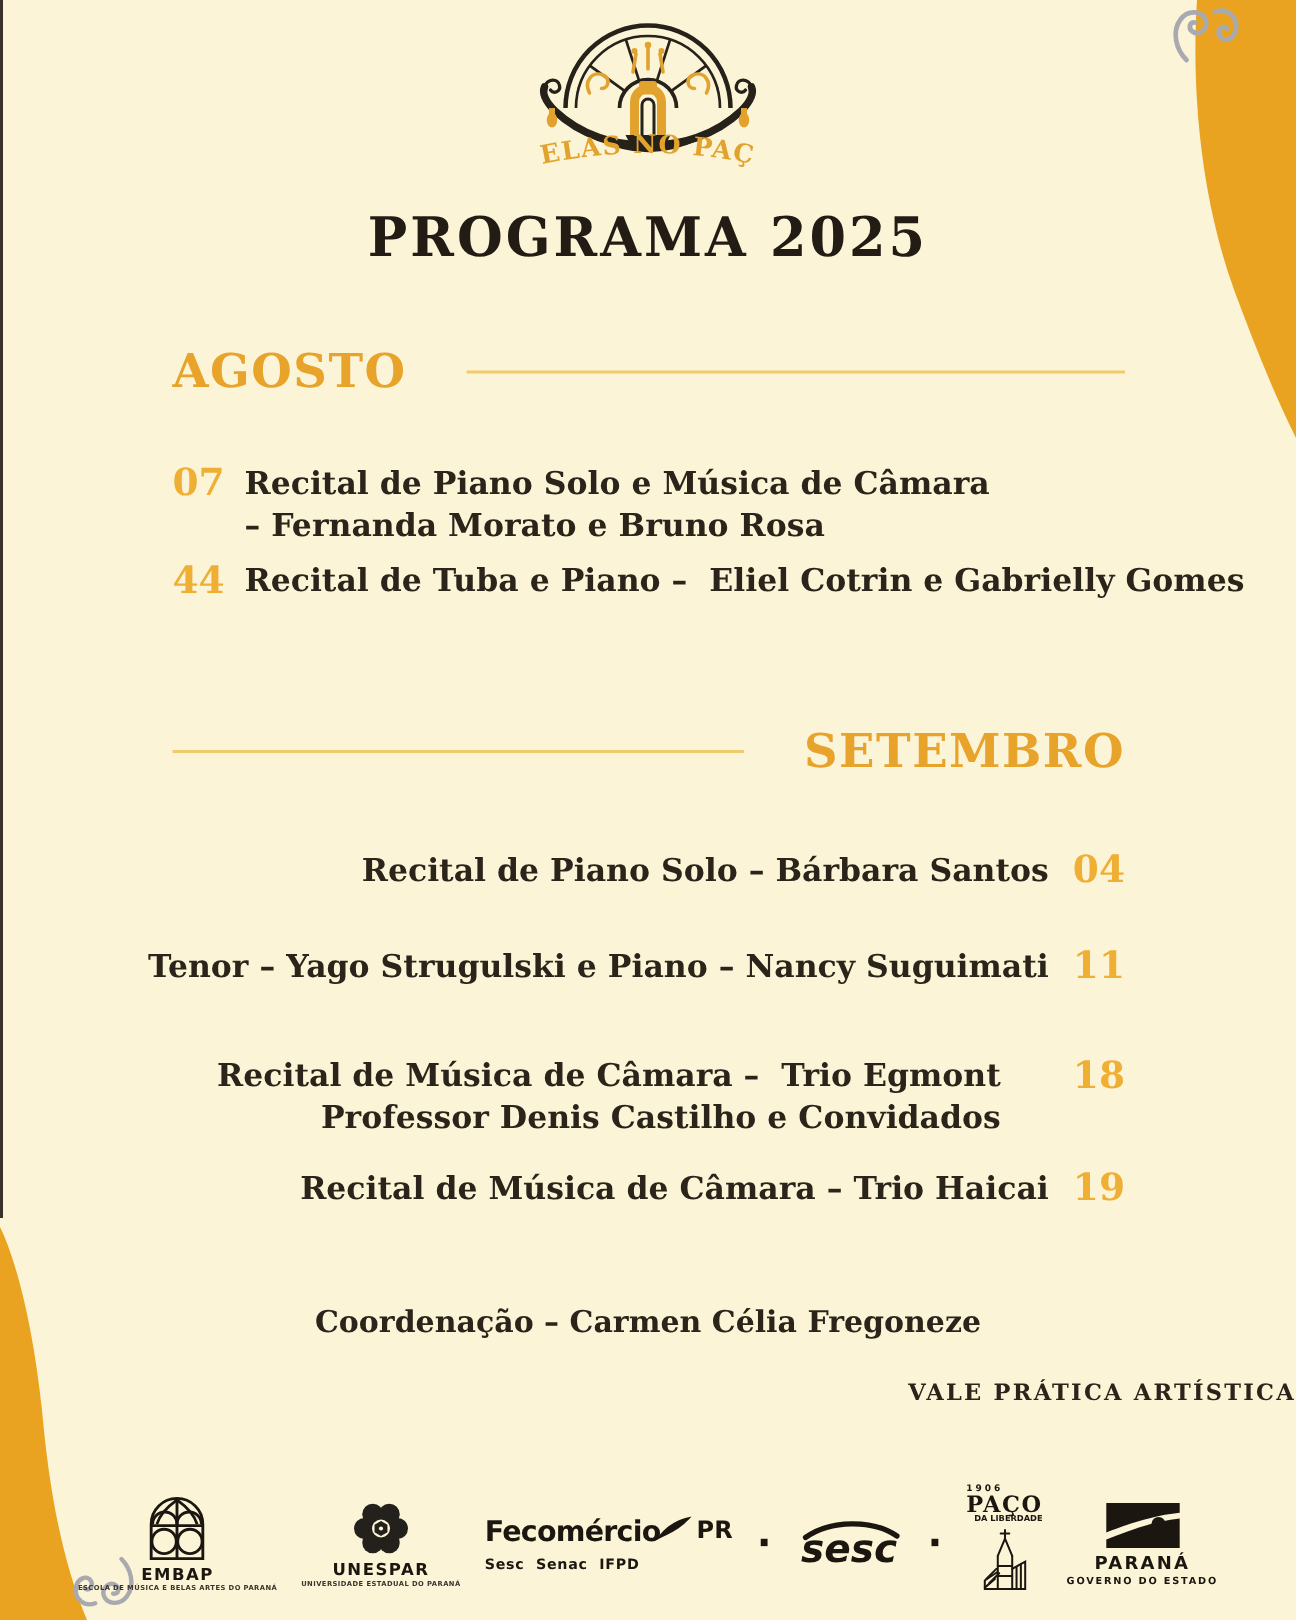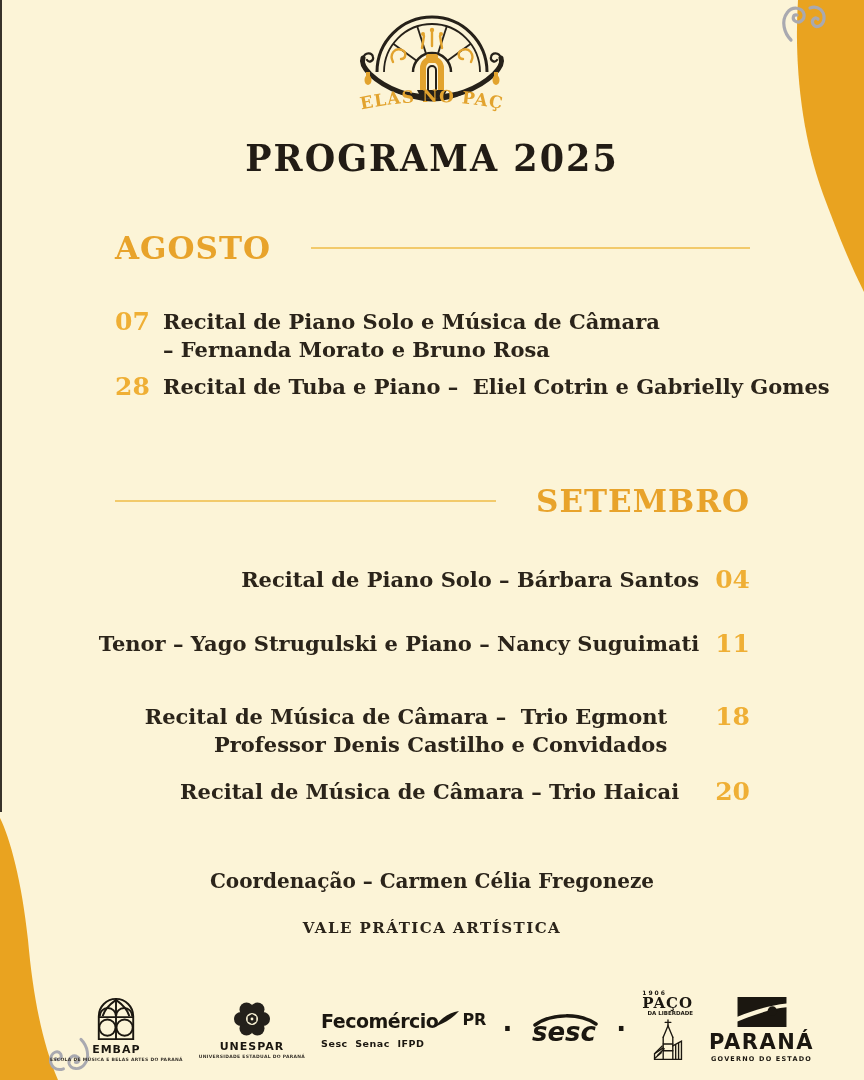--- a/index.html
+++ b/index.html
@@ -27,41 +27,41 @@
   .event.left{left:115px;}
   .event.left .date{width:48px;}
   .event.right{right:114px;justify-content:flex-end;}
   .event.right .ev-lines{text-align:right;}
   .event.right .date{margin-left:16px;}
   .ev-a0{top:308px;}
   .ev-a1{top:373px;}
   .ev-s0{top:566px;align-items:center;}
   .ev-s1{top:630px;align-items:center;}
   .ev-s2{top:703px;gap:32px;}
-  .ev-s3{top:778px;gap:20px;}
+  .ev-s3{top:778px;}
   .coord{position:absolute;top:869px;left:0;width:100%;text-align:center;font-size:20px;font-weight:bold;}
-  .note{position:absolute;top:919px;left:0;width:100%;text-align:center;font-size:15px;font-weight:bold;letter-spacing:1.5px;}
+  .note{position:absolute;top:919px;left:0;width:100%;text-align:right;font-size:15px;font-weight:bold;letter-spacing:1.5px;}
   .logos-row{position:absolute;top:990px;left:0;width:100%;display:flex;justify-content:center;
              align-items:center;gap:16px;color:#1B1710;font-family:"DejaVu Sans",sans-serif;}
   .logo-item{display:flex;flex-direction:column;align-items:center;}
   .logo-label{font-size:11px;font-weight:bold;letter-spacing:1px;margin-top:2px;white-space:nowrap;}
   .logo-sub{font-size:4.5px;font-weight:bold;margin-top:1px;letter-spacing:0.3px;white-space:nowrap;color:#3a352d;}
   .fec{align-items:flex-start;}
   .fec-top{display:flex;}
   .fec-name{font-size:19px;font-weight:800;letter-spacing:-0.5px;}
   .fec-pr{font-size:16px;font-weight:800;margin-left:2px;}
   .fec-leaf{margin:0 0 10px -4px;}
   .fec-sub{font-size:9.5px;font-weight:bold;margin-top:0px;letter-spacing:0.5px;}
   .dot-sep{font-size:26px;font-weight:bold;line-height:20px;}
   .paco{flex-direction:column;align-items:center;gap:2px;}
   .paco-col{display:flex;flex-direction:column;align-items:flex-start;line-height:1;}
   .paco-year{font-size:6px;font-weight:bold;letter-spacing:2px;}
   .paco-name{font-size:15px;font-weight:bold;font-family:"DejaVu Serif",serif;letter-spacing:1px;}
   .paco-sub{font-size:5.5px;font-weight:bold;align-self:flex-end;}
-  .parana-name{font-size:21px;font-weight:800;letter-spacing:1.5px;margin-top:2px;}
+  .parana-name{font-size:12px;font-weight:800;letter-spacing:1.5px;margin-top:2px;}
   .parana-sub{font-size:6.5px;font-weight:bold;letter-spacing:1.2px;margin-top:1px;}
 </style>
 </head>
 <body>
 
 <div class="poster">
 
   <div class="edge-line"></div>
 
   <svg class="corner corner-tr" width="70" height="292" viewBox="0 0 70 292">
@@ -140,21 +140,21 @@
 
   <div class="event left ev-a0">
     <span class="date">07</span>
     <div class="ev-lines">
       <div class="ev-line">Recital de Piano Solo e Música de Câmara</div>
       <div class="ev-line">– Fernanda Morato e Bruno Rosa</div>
     </div>
   </div>
 
   <div class="event left ev-a1">
-    <span class="date">28</span>
+    <span class="date">44</span>
     <div class="ev-lines">
       <div class="ev-line">Recital de Tuba e Piano –&nbsp; Eliel Cotrin e Gabrielly Gomes</div>
     </div>
   </div>
 
   <div class="sec-head setembro-head">
     <div class="rule"></div>
     <div class="sec-title">SETEMBRO</div>
   </div>
 
@@ -177,21 +177,21 @@
       <div class="ev-line">Recital de Música de Câmara –&nbsp; Trio Egmont</div>
       <div class="ev-line">Professor Denis Castilho e Convidados</div>
     </div>
     <span class="date">18</span>
   </div>
 
   <div class="event right ev-s3">
     <div class="ev-lines">
       <div class="ev-line">Recital de Música de Câmara – Trio Haicai</div>
     </div>
-    <span class="date">20</span>
+    <span class="date">19</span>
   </div>
 
   <div class="coord">Coordenação – Carmen Célia Fregoneze</div>
   <div class="note">VALE PRÁTICA ARTÍSTICA</div>
 
   <div class="logos-row">
 
     <div class="logo-item">
       <svg width="40" height="44" viewBox="0 0 40 46">
         <g fill="none" stroke="#1B1710" stroke-width="2">

